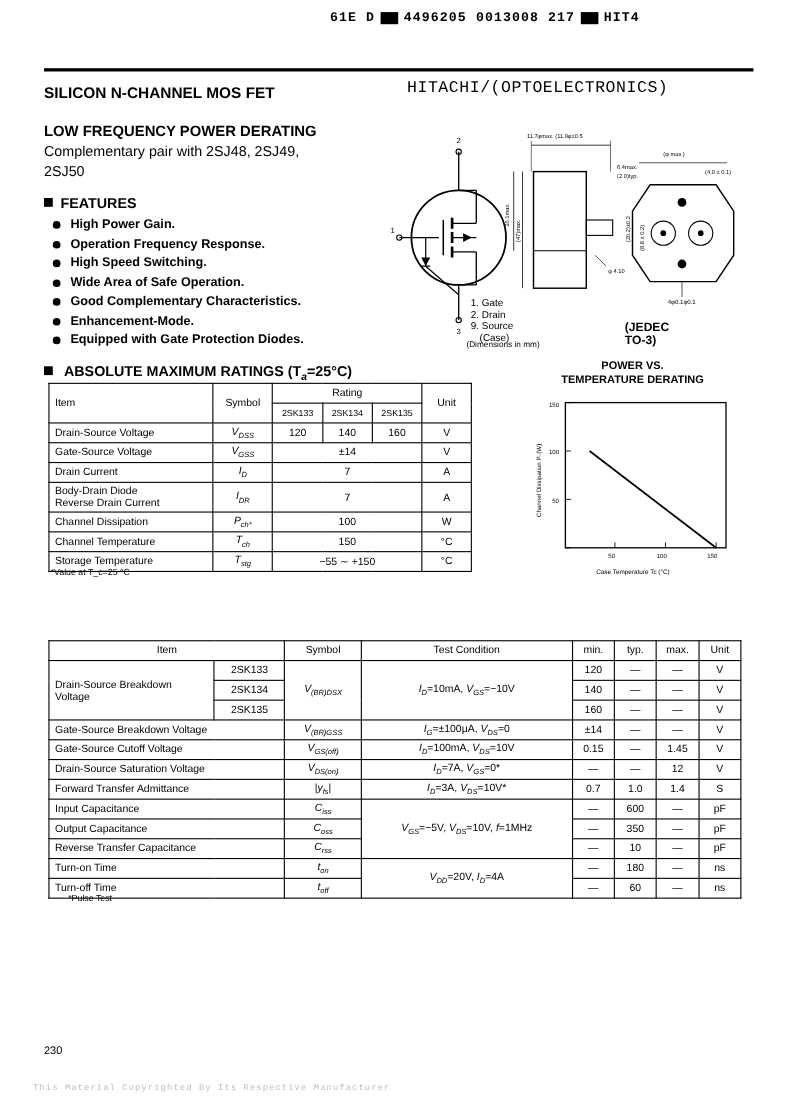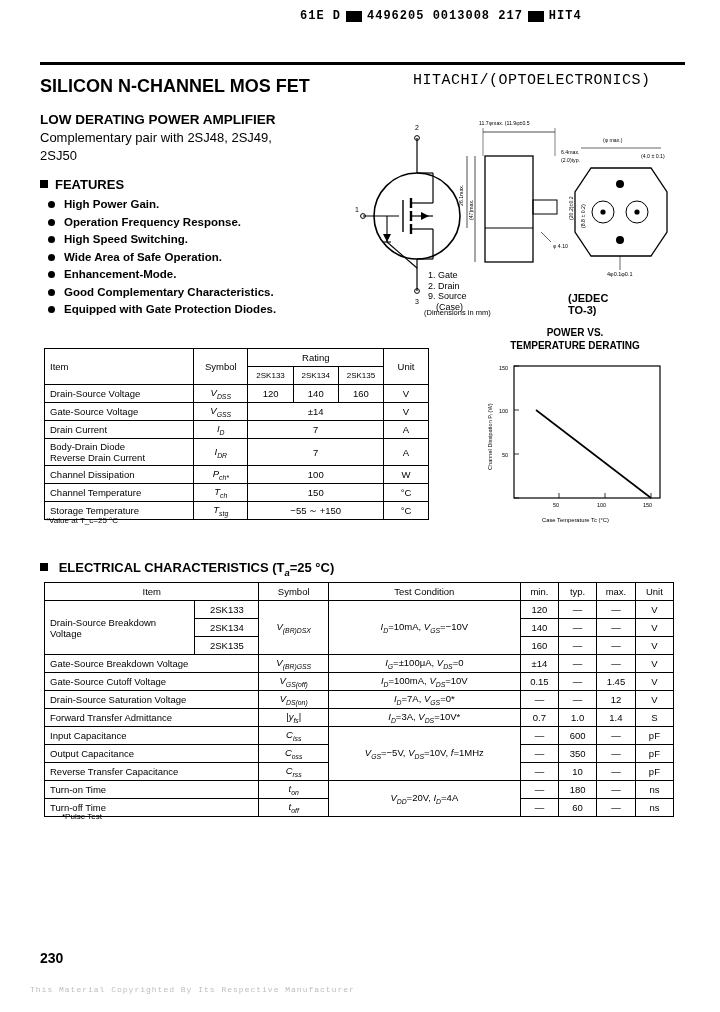--- a/index.html
+++ b/index.html
@@ -49,30 +49,29 @@
   }
   .title-rule {
     position: absolute;
     left: 40px; top: 62px;
     width: 645px; height: 3px;
     background: #000;
   }
   .subtitle {
     position: absolute;
     left: 40px; top: 76px;
-    font-size: 18px;
+    font-size: 14px;
     font-weight: bold;
   }
   .brand {
     position: absolute;
     left: 370px; top: 72px;
     font-size: 15px;
     font-family: "Liberation Mono", monospace;
     letter-spacing: 0.5px;
-    margin-left: 43px;
   }
   .lead1 {
     position: absolute;
     left: 40px; top: 112px;
     font-size: 13.5px;
     font-weight: bold;
   }
   .lead2 {
     position: absolute;
     left: 40px; top: 130px;
@@ -218,22 +217,22 @@
   }
   .ec-note {
     position: absolute;
     left: 46px; top: 812px;
     font-size: 8px;
     margin-left: 16px;
   }
   .pageno {
     position: absolute;
     left: 40px; top: 950px;
-    font-size: 14px;
-    font-weight: bold;
+    font-size: 10px;
+    font-weight: normal;
     text-align: center;
   }
   .footer-faint {
     position: absolute;
     left: 30px; top: 985px;
     width: 420px;
     font-size: 8px;
     font-family: "Liberation Mono", monospace;
     color: #bdbdbd;
     letter-spacing: 1px;
@@ -251,33 +250,33 @@
     <span class="blk"></span>
     <span>4496205 0013008 217</span>
     <span class="blk"></span>
     <span>HIT4</span>
   </div>
 
   <div class="title-rule"></div>
   <div class="subtitle">SILICON N-CHANNEL MOS FET</div>
   <div class="brand">HITACHI/(OPTOELECTRONICS)</div>
 
-  <div class="lead1">LOW DERATING POWER AMPLIFIER</div>
+  <div class="lead1">LOW FREQUENCY POWER DERATING</div>
   <div class="lead2">Complementary pair with 2SJ48, 2SJ49,</div>
   <div class="lead3">2SJ50</div>
 
   <div class="features-head sect-head sq">FEATURES</div>
   <div class="features">
     <ul>
       <li>High Power Gain.</li>
       <li>Operation Frequency Response.</li>
       <li>High Speed Switching.</li>
       <li>Wide Area of Safe Operation.</li>
+      <li>Good Complementary Characteristics.</li>
       <li>Enhancement-Mode.</li>
-      <li>Good Complementary Characteristics.</li>
       <li>Equipped with Gate Protection Diodes.</li>
     </ul>
   </div>
 
   <div class="schematic">
     <svg width="330" height="212" viewBox="0 0 330 212">
 
       <circle cx="62" cy="108" r="43" fill="none" stroke="#000" stroke-width="1.6"></circle>
 
       <line x1="8" y1="108" x2="44" y2="108" stroke="#000" stroke-width="1.2"></line>
@@ -350,20 +349,23 @@
 
   <div class="pinlist">
     <div>1. Gate</div>
     <div>2. Drain</div>
     <div>9. Source</div>
     <div style="padding-left:8px">(Case)</div>
   </div>
   <div class="jedec">(JEDEC TO-3)</div>
   <div class="dims-note">(Dimensions in mm)</div>
 
+  <div class="amr-head sect-head sq">
+    <span>ABSOLUTE MAXIMUM RATINGS (T</span><span class="it"><sub>a</sub></span><span>=25°C)</span>
+  </div>
 
   <table class="amr-table">
     <tbody>
         <tr>
       <td class="item" rowspan="2">Item</td>
       <td rowspan="2" style="width:52px">Symbol</td>
       <td colspan="3">Rating</td>
       <td rowspan="2" style="width:44px">Unit</td>
     </tr>
     <tr>
@@ -446,23 +448,20 @@
       <text x="119" y="149" font-size="5.5" font-family="Liberation Sans">100</text>
       <text x="165" y="149" font-size="5.5" font-family="Liberation Sans">150</text>
 
       <line x1="58" y1="52" x2="173" y2="140" stroke="#000" stroke-width="1.6"></line>
 
       <text x="14" y="112" font-size="5.6" font-family="Liberation Sans" transform="rotate(-90 14 112)">Channel Dissipation  Pₗ (W)</text>
       <text x="64" y="164" font-size="5.8" font-family="Liberation Sans">Case Temperature  Tc (°C)</text>
     </svg>
   </div>
 
-  <div class="ec-head sect-head sq">
-    <span>ELECTRICAL CHARACTERISTICS (T</span><span class="it"><sub>a</sub></span><span>=25 °C)</span>
-  </div>
 
   <table class="ec-table">
     <tbody>
         <tr>
       <td colspan="2" style="width:230px">Item</td>
       <td style="width:68px">Symbol</td>
       <td style="width:212px">Test Condition</td>
       <td style="width:34px">min.</td>
       <td style="width:34px">typ.</td>
       <td style="width:34px">max.</td>

